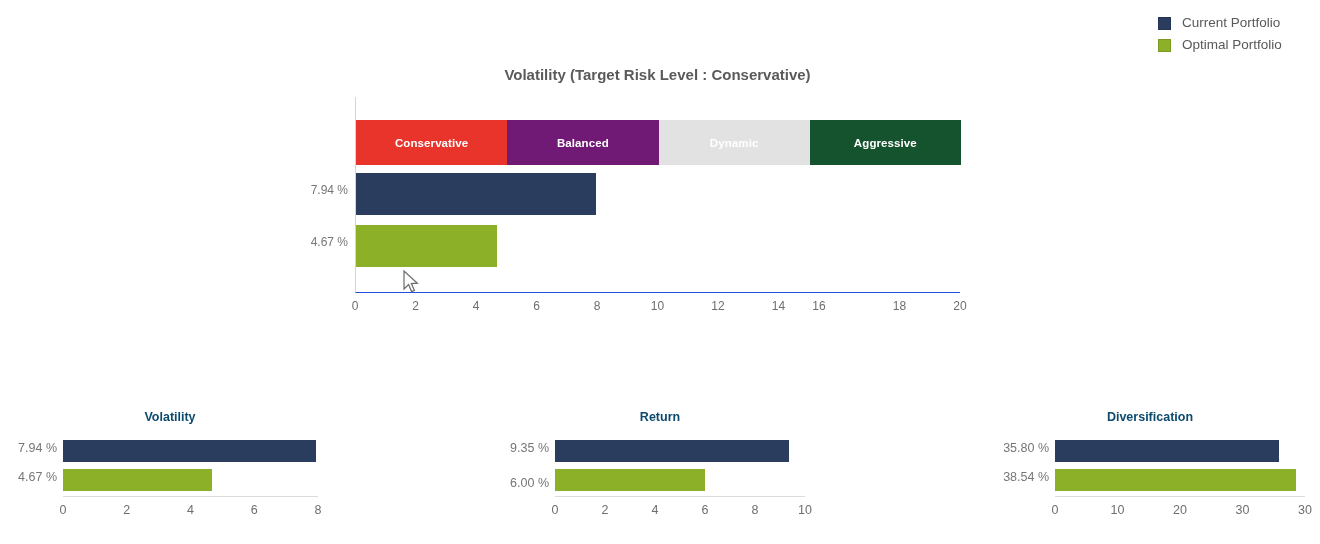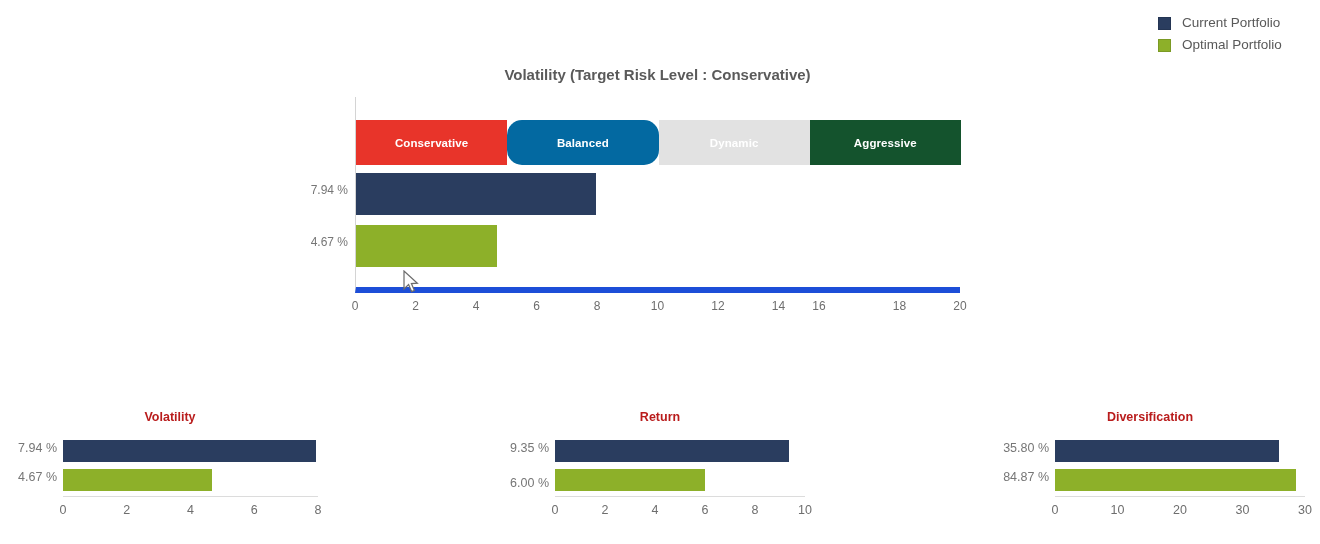--- a/index.html
+++ b/index.html
@@ -22,21 +22,21 @@
 
   
   #main-chart { position: absolute; left: 0; top: 0; width: 1320px; height: 340px; }
   #main-title {
     position: absolute; left: 355px; top: 66px; width: 605px;
     text-align: center; font-size: 15px; font-weight: bold; color: #5a5a5a;
   }
   #main-plot {
     position: absolute; left: 355px; top: 97px; width: 605px; height: 196px;
     border-left: 1px solid #d4d4d4;
-    border-bottom: 6px solid #1d4ed8;
+    border-bottom: 1px solid #1d4ed8;
   }
   .risk-bands {
     position: absolute; left: 0px; top: 23px; width: 605px; height: 45px;
     display: flex;
   }
   .risk-band {
     flex: 1 1 25%;
     display: flex; align-items: center; justify-content: center;
     color: #ffffff; font-size: 11.5px; font-weight: bold;
     letter-spacing: .1px;
@@ -59,21 +59,21 @@
   }
   #main-xaxis span {
     position: absolute; transform: translateX(-50%);
     font-size: 12px; color: #6e6e6e;
   }
 
   
   .mini { position: absolute; top: 405px; height: 139px; }
   .mini-title {
     position: absolute; top: 5px; width: 100%;
-    text-align: center; font-size: 12.5px; font-weight: bold; color: #b91c1c;
+    text-align: center; font-size: 12.5px; font-weight: bold; color: #0c4a6e;
   }
   .mini-plot {
     position: absolute; height: 60px;
     border-bottom: 1px solid #dcdcdc;
   }
   .mini-bar { position: absolute; height: 22px; left: 0; }
   .mini-bar.current { top: 3px; }
   .mini-bar.optimal { top: 32px; }
   .mini-vlabel {
     position: absolute; width: 62px; text-align: right;
@@ -105,21 +105,21 @@
   </div>
 
   <div id="main-chart">
     <div id="main-title">Volatility (Target Risk Level : Conservative)</div>
 
     <div id="main-plot">
       <div class="risk-bands" id="risk-bands">
           <div class="risk-band" style="background: rgb(232, 52, 42); flex: 0 0 25%;">
             <span>Conservative</span>
           </div>
-          <div class="risk-band" style="background: #0369a1; flex: 0 0 25%; border-radius: 15px;">
+          <div class="risk-band" style="background: #701a75; flex: 0 0 25%;">
             <span>Balanced</span>
           </div>
           <div class="risk-band" style="background: rgb(226, 226, 226); flex: 0 0 25%;">
             <span>Dynamic</span>
           </div>
           <div class="risk-band" style="background: #14532d; flex: 0 0 25%;">
             <span>Aggressive</span>
           </div>
         </div>
       <div class="main-bar" id="main-bar-current" style="width: 240.185px; background: rgb(42, 61, 95);"></div>
@@ -175,21 +175,21 @@
         <span style="left: 100px;">4</span>
         <span style="left: 150px;">6</span>
         <span style="left: 200px;">8</span>
         <span style="left: 250px;">10</span>
       </div>
     </div>
 
   <div class="mini" id="mini-diversification" style="left:980px; width:340px;">
     <div class="mini-title">Diversification</div>
   <div class="mini-vlabel" style="left: 8px; top: 36px; width: 61px;">35.80 %</div>
-      <div class="mini-vlabel" style="left: 8px; top: 65px; width: 61px;">84.87 %</div>
+      <div class="mini-vlabel" style="left: 8px; top: 65px; width: 61px;">38.54 %</div>
       <div class="mini-plot" style="left: 75px; top: 32px; width: 250px;">
         <div class="mini-bar current" style="width: 223.75px; background: rgb(42, 61, 95);"></div>
         <div class="mini-bar optimal" style="width: 240.875px; background: rgb(141, 176, 41);"></div>
       </div>
       <div class="mini-xaxis" style="left: 75px; top: 98px; width: 250px;">
         <span style="left: 0px;">0</span>
         <span style="left: 62.5px;">10</span>
         <span style="left: 125px;">20</span>
         <span style="left: 187.5px;">30</span>
         <span style="left: 250px;">30</span>

